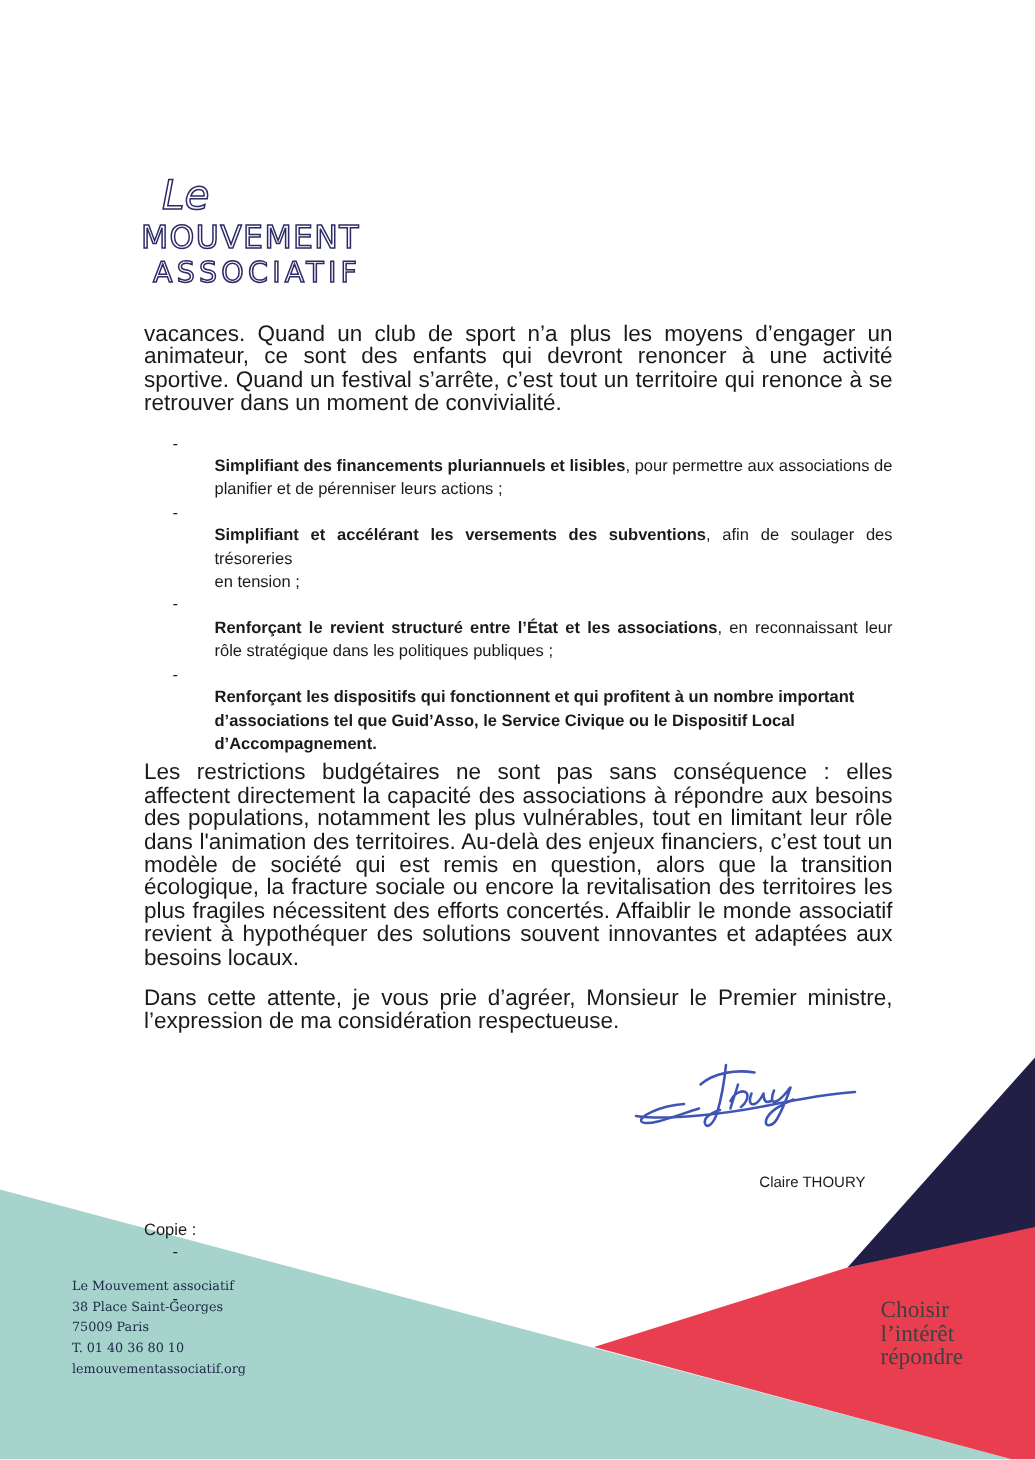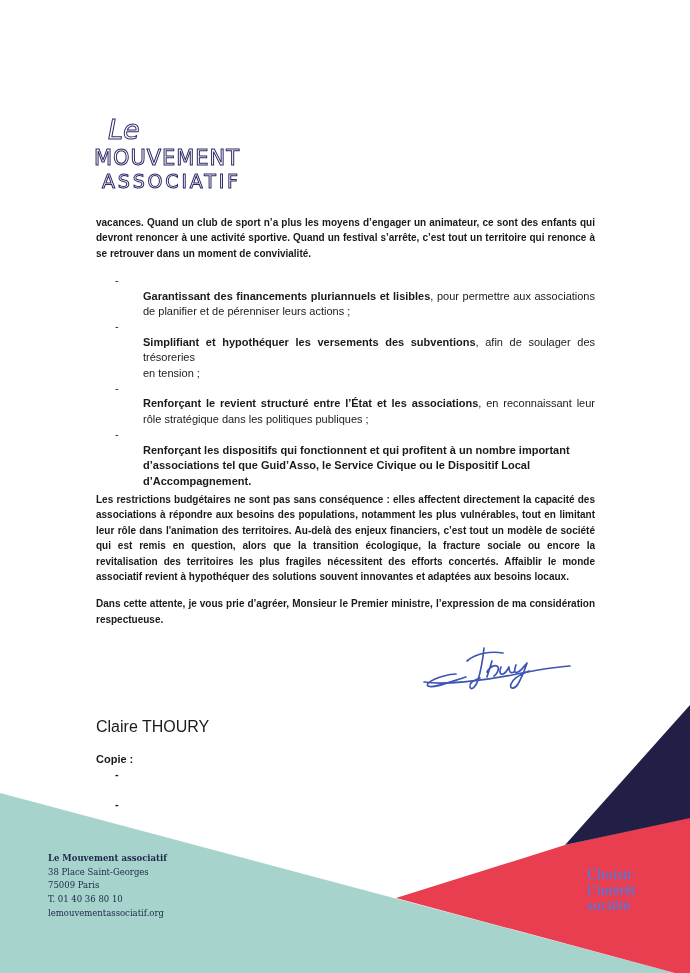--- a/index.html
+++ b/index.html
@@ -8,41 +8,41 @@
     width:690px;height:973px;
     margin:0 auto;
     background:#ffffff;
     overflow:hidden;
     font-family:"Liberation Sans",sans-serif;
     color:#1a1a1a;
   }
   .footer-art{position:absolute;left:0;top:0;width:690px;height:973px;z-index:0;}
   .content{position:absolute;left:96px;top:0;width:499px;z-index:1;}
   .logo-svg{display:block;margin:114px 0 21px -4px;}
-  p{margin:0 0 12px;font-size:10px;line-height:15.4px;text-align:justify;font-weight:bold;}
+  p{margin:0 0 12px;font-size:15px;line-height:15.4px;text-align:justify;}
   ul.demands{list-style:none;margin:7px 0 3px;padding:0;font-size:11px;line-height:15.4px;}
   ul.demands li,ul.copy-list li{position:relative;padding-left:47px;text-align:justify;white-space:pre-line;}
   .dash{position:absolute;left:19px;top:0;white-space:normal;}
   .b{font-weight:bold;}
   .sig-svg{display:block;margin:14px 0 0 324px;}
-  .signatory{margin-top:4px;text-align:left;padding-right:18px;font-size:16px;line-height:14.5px;}
-  .copy{margin-top:17px;font-size:11px;line-height:15.2px;font-weight:bold;}
+  .signatory{margin-top:4px;text-align:right;padding-right:18px;font-size:10px;line-height:14.5px;}
+  .copy{margin-top:17px;font-size:11px;line-height:15.2px;}
   .copy-label{margin:0 0 0;}
   ul.copy-list{list-style:none;margin:0;padding:0;}
   .address{
     position:absolute;left:48px;top:852px;z-index:2;
     font-family:"DejaVu Serif",serif;font-size:8.5px;line-height:13.7px;
     color:#1c2747;
   }
   .address .addr-line{display:block;}
-  .address .addr-name{font-weight:bold;}
+  .address .addr-name{font-weight:normal;}
   .slogan{
     position:absolute;left:587px;top:866px;z-index:2;
     font-family:"Liberation Serif",serif;font-size:15.5px;line-height:15.5px;
-    color:#3b82f6;
+    color:#404040;
   }
   .slogan span{display:block;}
 </style>
 </head>
 <body>
 
 <div class="page">
 
   <svg class="footer-art" viewBox="0 0 690 973" aria-hidden="true">
     <polygon points="0,793 675,973 0,973" fill="#a6d3cc"></polygon>
@@ -58,24 +58,24 @@
         <text x="2" y="51" font-size="21" textLength="145">MOUVEMENT</text>
         <text x="10" y="74" font-size="19" textLength="136">ASSOCIATIF</text>
       </g>
     </svg>
 
     <p>vacances. Quand un club de sport n’a plus les moyens d’engager un animateur, ce sont des enfants qui devront renoncer à une activité sportive. Quand un festival s’arrête, c’est tout un territoire qui renonce à se retrouver dans un moment de convivialité.</p>
 
 
     <ul class="demands">
       <li>
-        <span class="dash">-</span><span class="b">Garantissant des financements pluriannuels et lisibles</span><span>, pour permettre aux associations de planifier et de pérenniser leurs actions ;</span>
+        <span class="dash">-</span><span class="b">Simplifiant des financements pluriannuels et lisibles</span><span>, pour permettre aux associations de planifier et de pérenniser leurs actions ;</span>
       </li>
       <li>
-        <span class="dash">-</span><span class="b">Simplifiant et hypothéquer les versements des subventions</span><span>, afin de soulager des trésoreries
+        <span class="dash">-</span><span class="b">Simplifiant et accélérant les versements des subventions</span><span>, afin de soulager des trésoreries
 en tension ;</span>
       </li>
       <li>
         <span class="dash">-</span><span class="b">Renforçant le revient structuré entre l’État et les associations</span><span>, en reconnaissant leur rôle stratégique dans les politiques publiques ;</span>
       </li>
       <li>
         <span class="dash">-</span><span class="b">Renforçant les dispositifs qui fonctionnent et qui profitent à un nombre important
 d’associations tel que Guid’Asso, le Service Civique ou le Dispositif Local
 d’Accompagnement.</span><span></span>
       </li>
@@ -117,16 +117,16 @@
     <span class="addr-line addr-name">Le Mouvement associatif</span>
     <span class="addr-line">38 Place Saint-Georges</span>
     <span class="addr-line">75009 Paris</span>
     <span class="addr-line">T. 01 40 36 80 10</span>
     <span class="addr-line">lemouvementassociatif.org</span>
   </div>
 
   <div class="slogan">
     <span>Choisir</span>
     <span>l’intérêt</span>
-    <span>société</span>
+    <span>répondre</span>
   </div>
 
 </div>
 
 </body></html>

